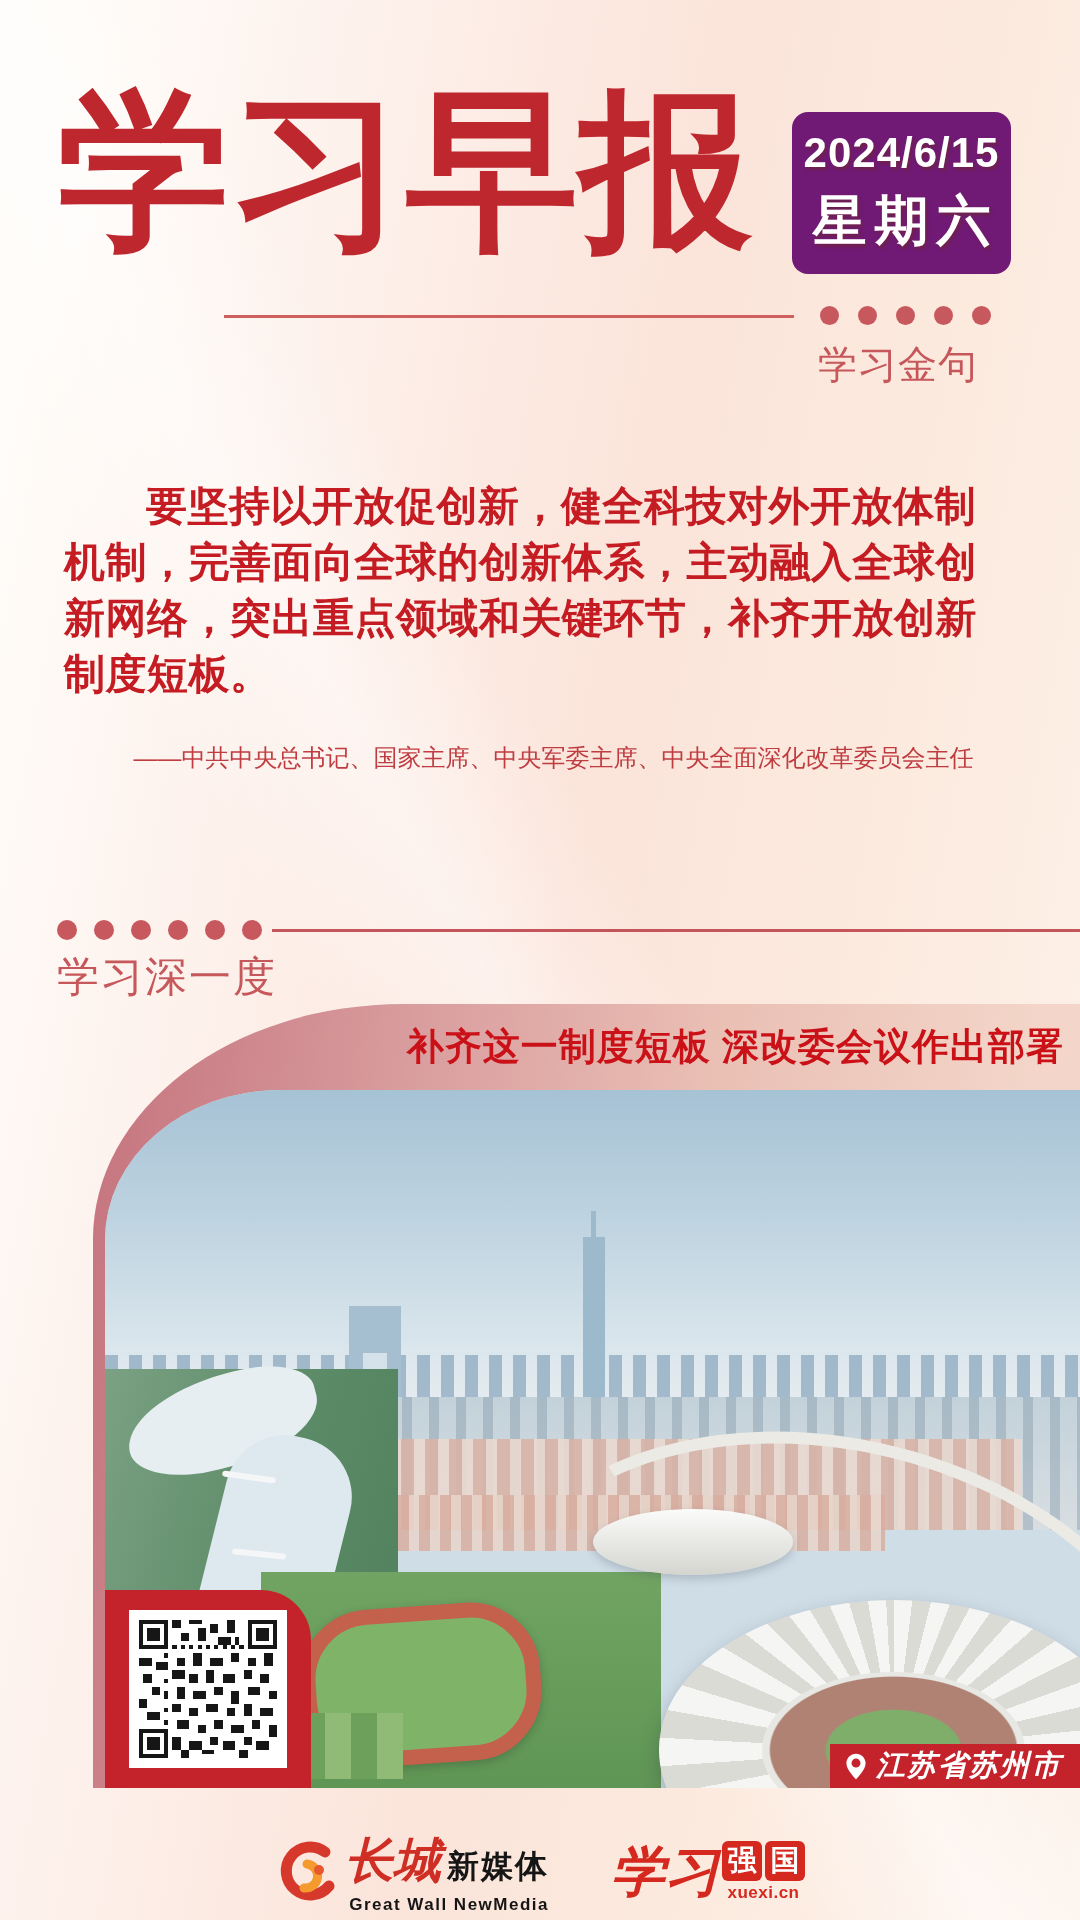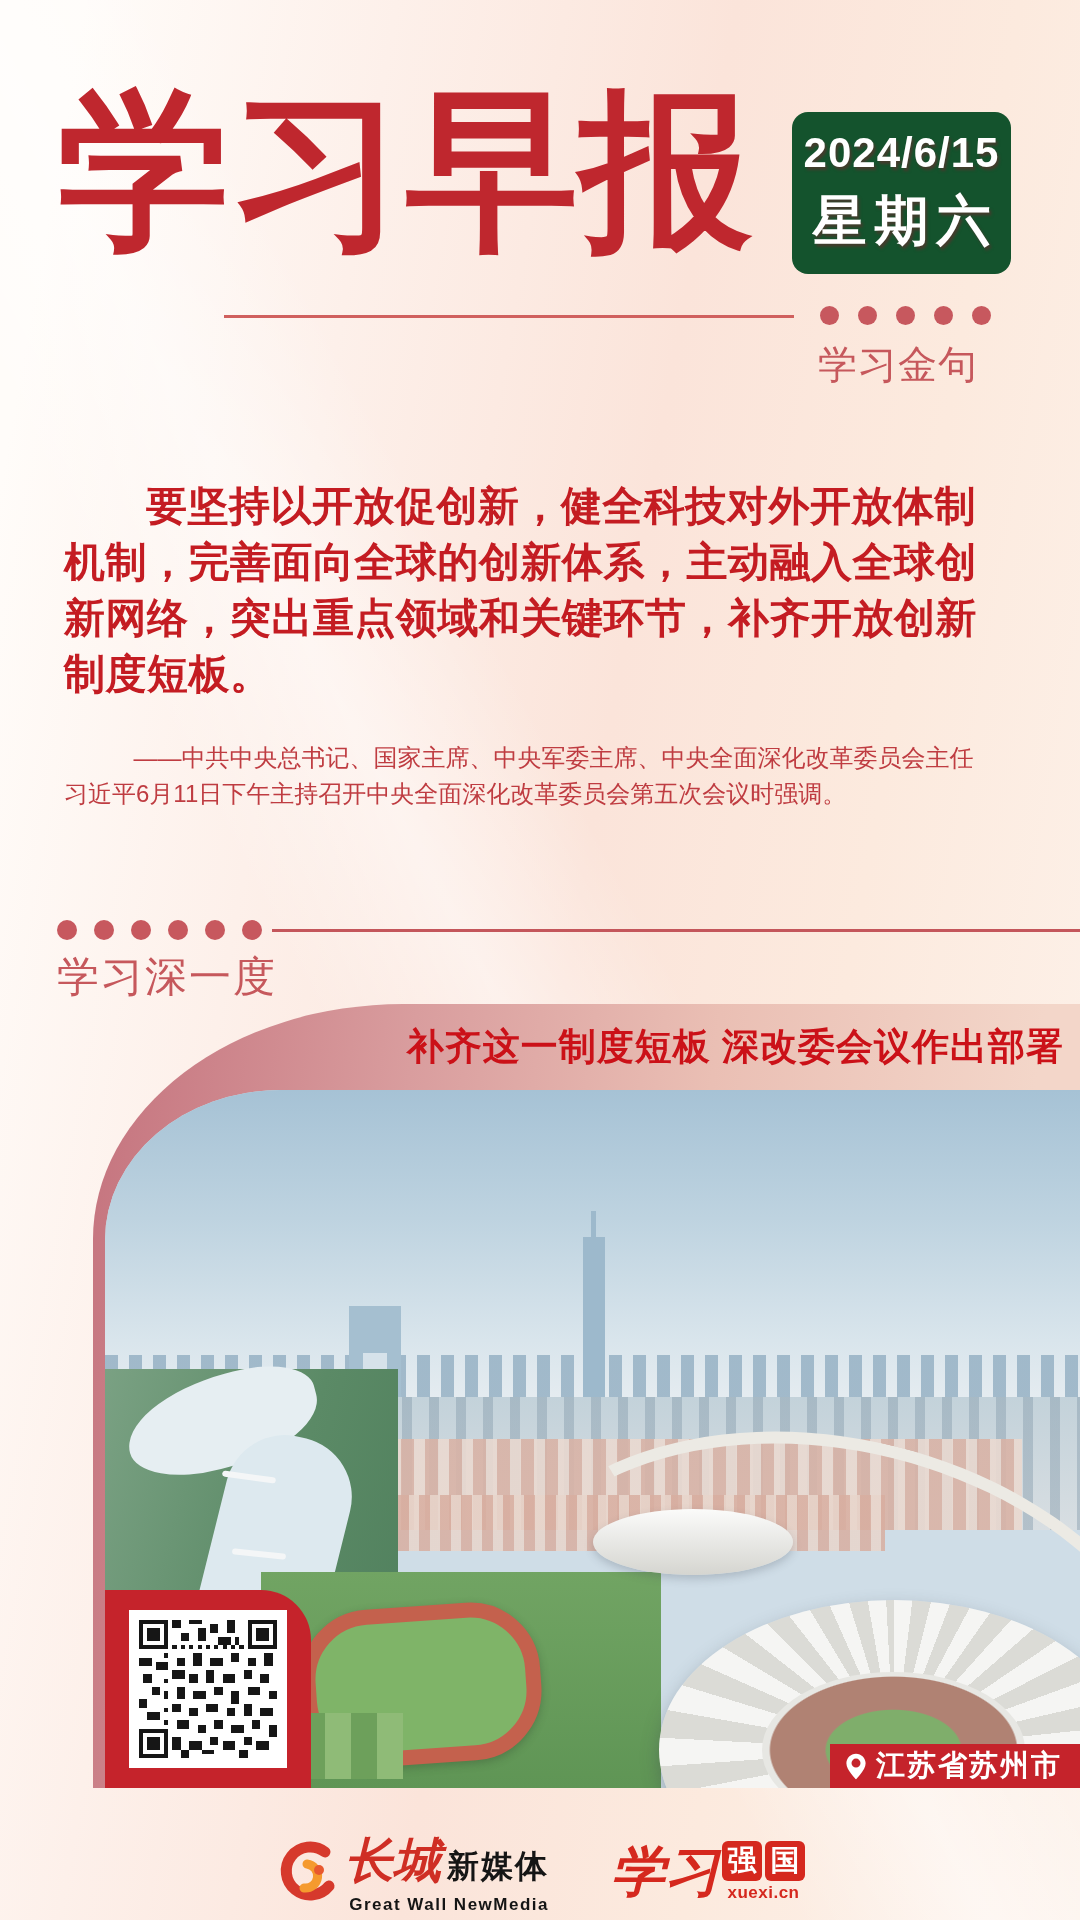--- a/index.html
+++ b/index.html
@@ -7,21 +7,21 @@
     width:1080px;height:1920px;position:relative;overflow:hidden;
     font-family:"Liberation Sans","DejaVu Sans",sans-serif;
     background:linear-gradient(100deg,#fffcf9 6%,#fdf0ea 28%,#fbe4da 52%,#fceade 72%,#fdf3ec 100%);
   }
   .sheen{position:absolute;inset:0;pointer-events:none;
     background:linear-gradient(62deg,rgba(255,255,255,0) 38%,rgba(255,255,255,.45) 47%,rgba(255,255,255,0) 56%);}
   
   .title{position:absolute;left:58px;top:84px;font-size:172px;line-height:1;
     font-weight:900;color:#bf272e;letter-spacing:2px;white-space:nowrap;}
   .badge{position:absolute;left:792px;top:112px;width:219px;height:162px;border-radius:16px;
-    background:#14532d;color:#fff;display:flex;flex-direction:column;align-items:center;justify-content:center;
+    background:#701a75;color:#fff;display:flex;flex-direction:column;align-items:center;justify-content:center;
     text-shadow:2px 3px 3px rgba(110,38,44,.55);}
   .badge .date{font-size:42px;font-weight:700;letter-spacing:1px;}
   .badge .weekday{font-size:54px;font-weight:800;letter-spacing:8px;margin-top:8px;text-indent:8px;}
   .hr1{position:absolute;left:224px;top:315px;width:570px;height:3px;background:#d0605e;}
   .dots-row{position:absolute;display:flex;gap:19px;}
   .dots-top{left:820px;top:306px;}
   .dot{width:19px;height:19px;border-radius:50%;background:#c7585e;}
   .gold-label{position:absolute;left:818px;top:338px;width:160px;font-size:39px;color:#c6585c;
     font-weight:500;letter-spacing:1px;white-space:nowrap;}
   
@@ -37,21 +37,21 @@
   .hr2{position:absolute;left:272px;top:929px;width:808px;height:3px;background:#c4565b;}
   .deep-label{position:absolute;left:57px;top:949px;font-size:42px;color:#c6585c;
     font-weight:500;letter-spacing:2px;white-space:nowrap;}
   
   .card{position:absolute;left:93px;top:1004px;right:0;height:784px;
     border-top-left-radius:310px 235px;
     background:linear-gradient(97deg,#c67680 2%,#d99d9e 30%,#eabfb4 58%,#f3d6c9 88%);}
   .headline{position:absolute;top:18px;right:16px;font-size:37px;font-weight:800;color:#cb1118;
     letter-spacing:1px;white-space:nowrap;}
   .photo{position:absolute;left:12px;top:86px;right:0;bottom:0;overflow:hidden;
-    border-top-left-radius:175px 150px;background:#cfdde7;}
+    border-top-left-radius:175px 150px;background:#cfdde7;font-style:italic;}
   .photo *{position:absolute;}
   .p-sky{left:0;top:0;right:0;height:46%;
     background:linear-gradient(180deg,#a6c2d5 0%,#bed3e0 40%,#d9e5ec 78%,#e7edf1 100%);}
   .p-far{left:0;top:38%;right:0;height:9%;
     background:repeating-linear-gradient(90deg,rgba(150,177,196,.85) 0 13px,rgba(150,177,196,0) 13px 24px);}
   .p-tower{left:49%;top:21%;width:22px;height:26%;background:#9db9cc;}
   .p-tower:after{content:"";position:absolute;left:8px;top:-26px;width:5px;height:26px;background:#9db9cc;}
   .p-gate{left:25%;top:31%;width:52px;height:16%;background:#a5bfd0;}
   .p-gate:after{content:"";position:absolute;left:14px;bottom:0;width:24px;height:58%;background:#d6e2ea;}
   .p-city{left:0;top:44%;right:0;height:19%;
@@ -136,21 +136,20 @@
 <div class="gold-label">学习金句</div>
 
 <div class="quote">
   <div class="l0">要坚持以开放促创新，健全科技对外开放体制</div>
   <div>机制，完善面向全球的创新体系，主动融入全球创</div>
   <div>新网络，突出重点领域和关键环节，补齐开放创新</div>
   <div>制度短板。</div>
 </div>
 <div class="attr">
   <div class="l0">——中共中央总书记、国家主席、中央军委主席、中央全面深化改革委员会主任</div>
-  <div>习近平6月11日下午主持召开中央全面深化改革委员会第五次会议时强调。</div>
 </div>
 
 <div class="dots-deep">
   <div class="dot-sq"></div>
   <div class="dot-sq"></div>
   <div class="dot-sq"></div>
   <div class="dot-sq"></div>
   <div class="dot-sq"></div>
   <div class="dot-sq"></div>
 </div>

